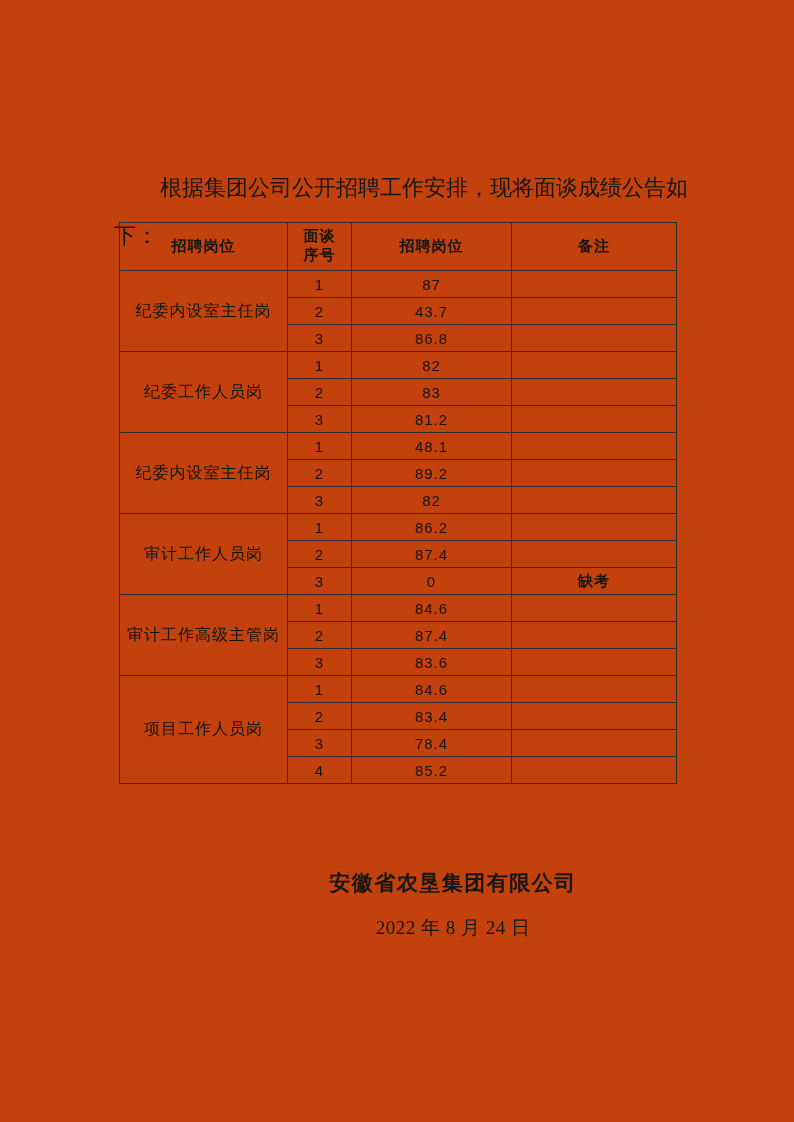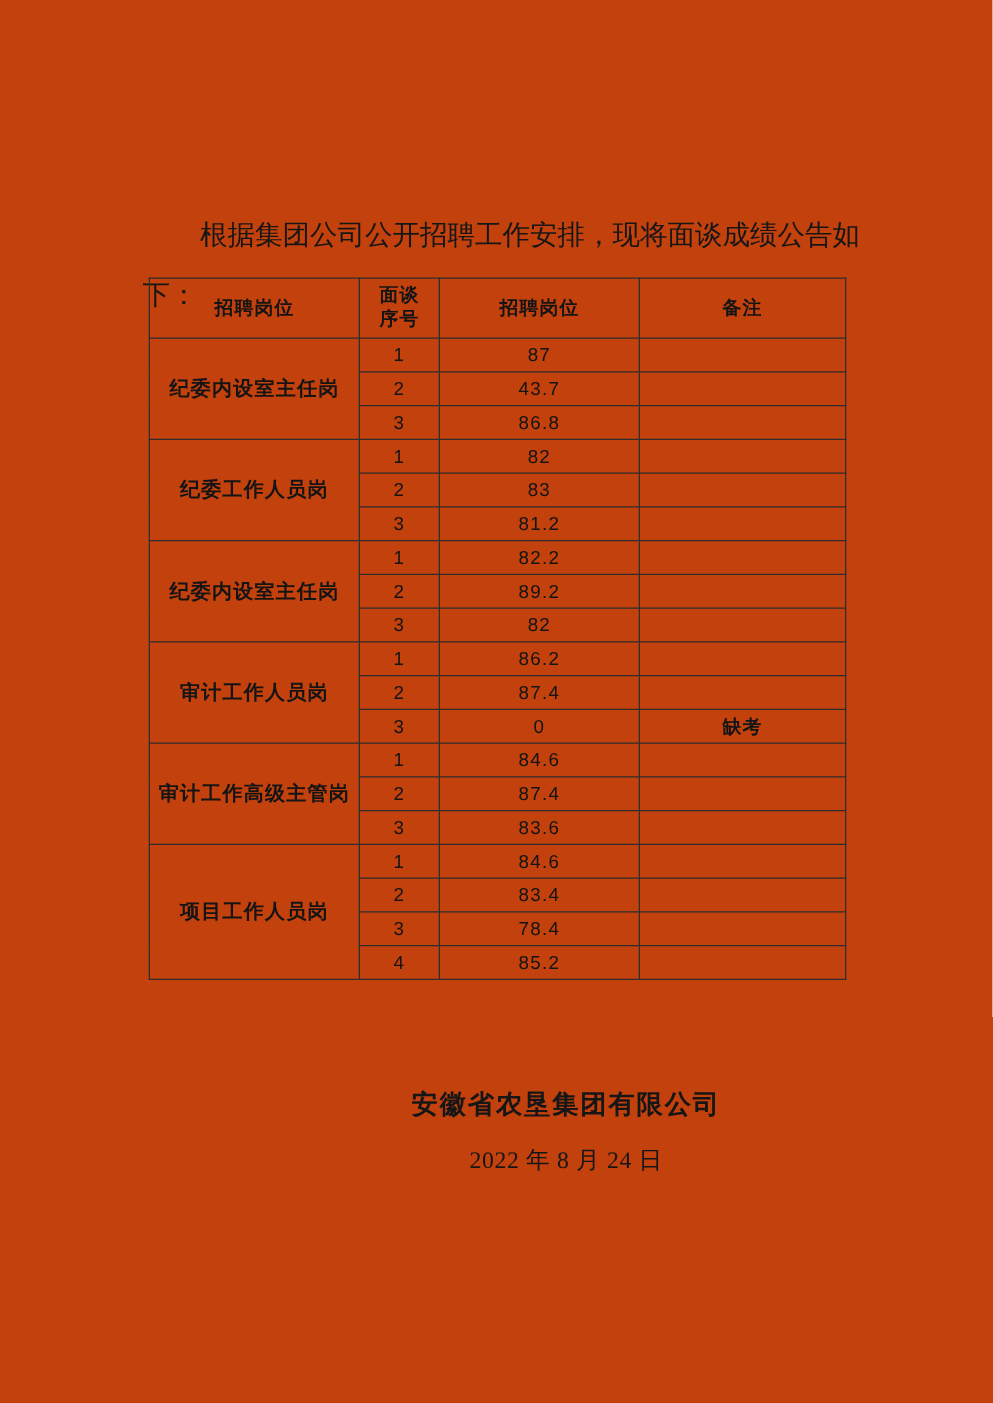--- a/index.html
+++ b/index.html
@@ -51,21 +51,21 @@
     font-weight: 600;
     letter-spacing: 1px;
   }
   .score-table th.seq {
     white-space: pre-line;
     line-height: 19px;
     font-family: Liberation Mono, monospace;
   }
   .score-table td.pos {
     font-size: 16px;
-    font-weight: 700;
+    font-weight: 400;
     letter-spacing: 1px;
   }
   .score-table td.num {
     font-size: 15px;
     font-weight: 400;
     letter-spacing: 1px;
   }
   .score-table td.note {
     font-size: 15px;
     font-weight: 600;
@@ -149,21 +149,21 @@
           <td class="note"></td>
         </tr>
         <tr>
           <td class="num">3</td>
           <td class="num">81.2</td>
           <td class="note"></td>
         </tr>
         <tr>
           <td class="pos" rowspan="3">纪委内设室主任岗</td>
           <td class="num">1</td>
-          <td class="num">82.2</td>
+          <td class="num">48.1</td>
           <td class="note"></td>
         </tr>
         <tr>
           <td class="num">2</td>
           <td class="num">89.2</td>
           <td class="note"></td>
         </tr>
         <tr>
           <td class="num">3</td>
           <td class="num">82</td>

